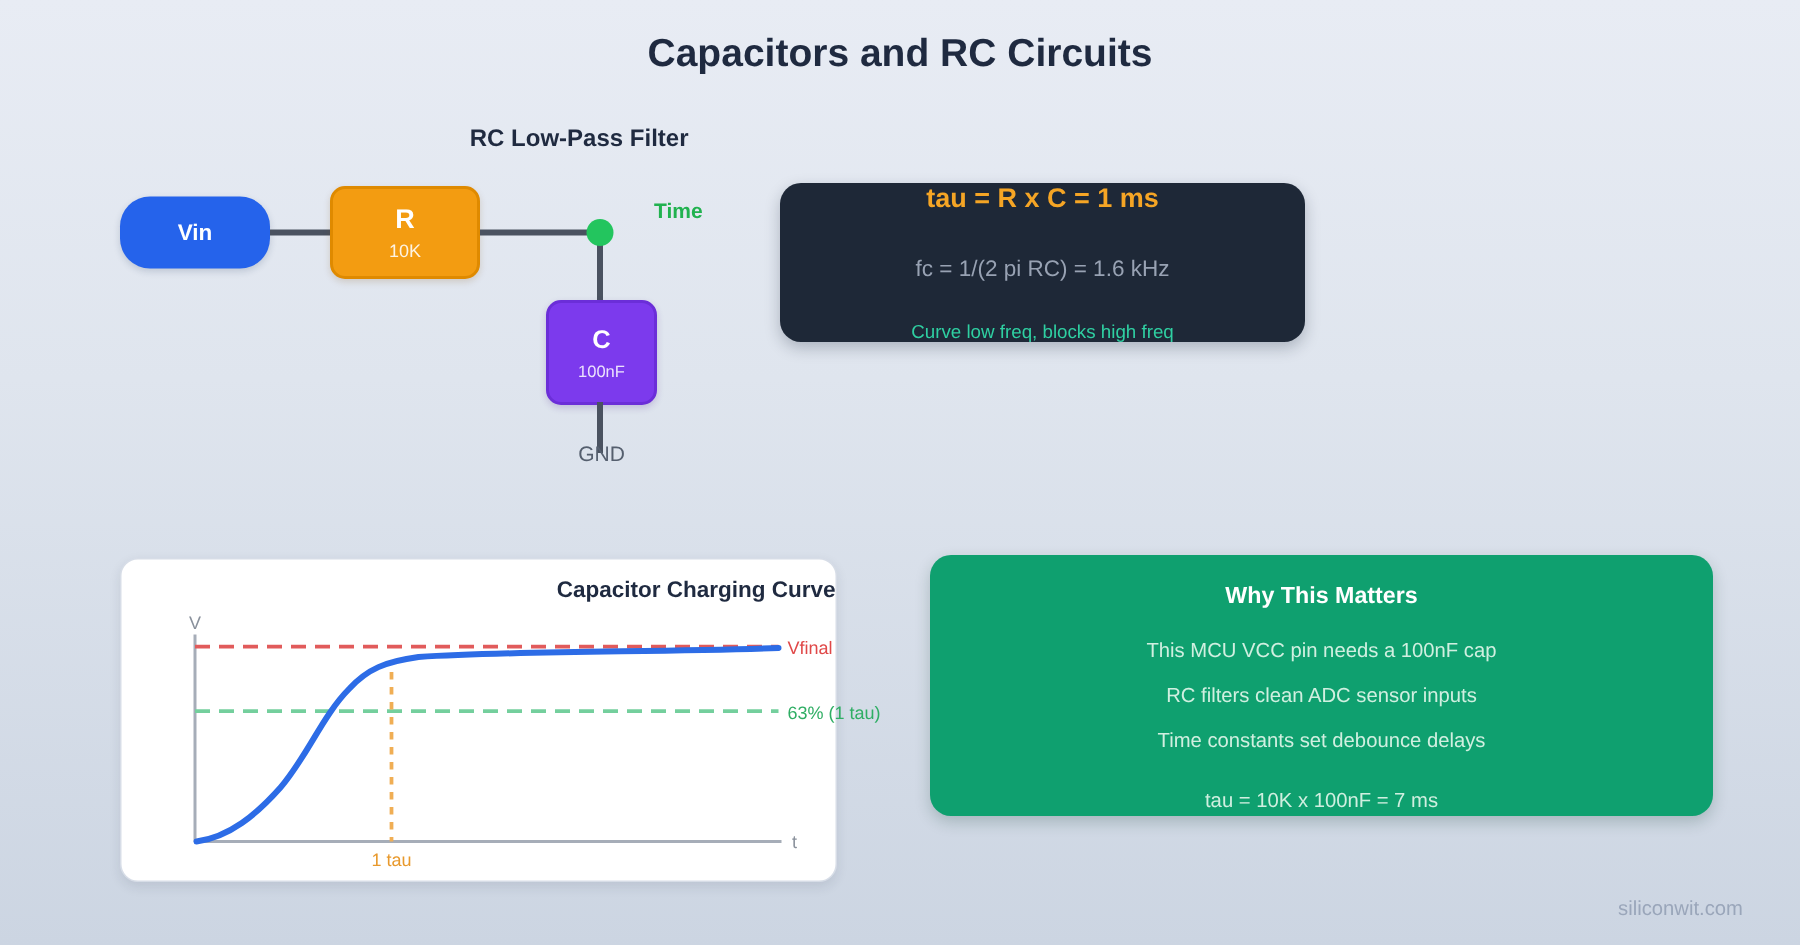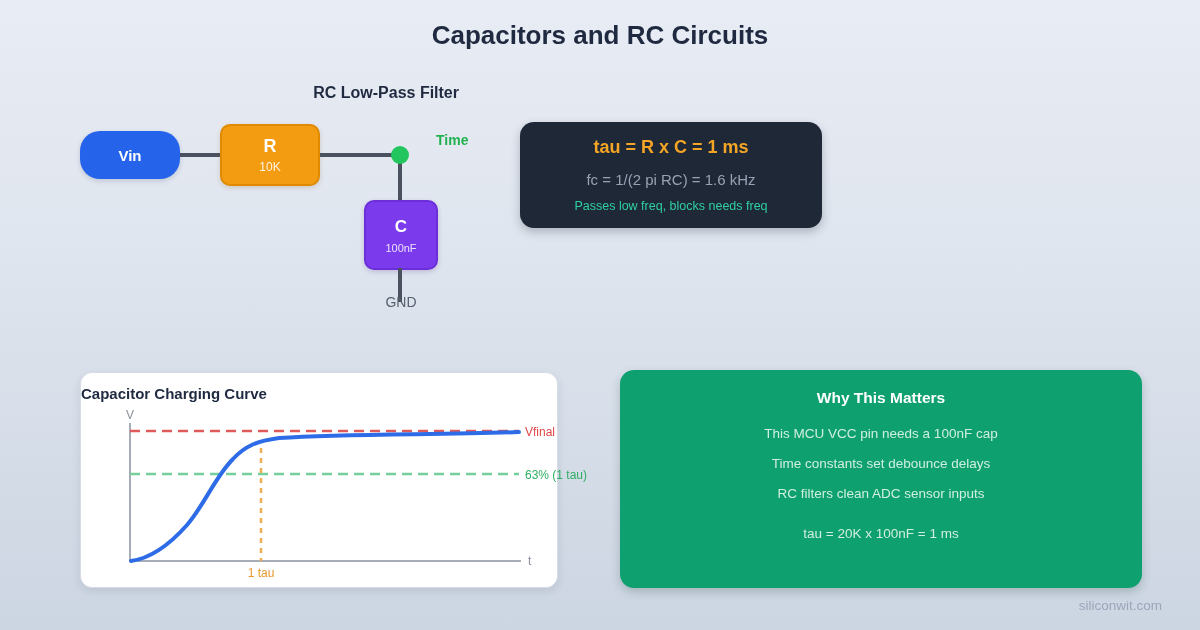--- a/index.html
+++ b/index.html
@@ -56,42 +56,42 @@
   }
   .vout-label {
     position: absolute; left: 436px; top: 132px;
     font-size: 14px; font-weight: bold; color: #21b24f;
   }
   .gnd-label {
     position: absolute; left: 364px; top: 294px; width: 74px;
     text-align: center; font-size: 14px; color: #555f6e;
   }
   .formula-panel {
-    position: absolute; left: 520px; top: 122px; width: 302px; height: 106px;
+    position: absolute; left: 520px; top: 122px; width: 350px; height: 106px;
     background: #1e2837; border-radius: 14px;
     box-shadow: 0 4px 10px rgba(20,30,50,.25);
-    display: flex; flex-direction: column; align-items: center; justify-content: center;
+    display: flex; flex-direction: column; align-items: center; justify-content: space-between;
     text-align: center;
   }
   .formula-tau { font-size: 18px; font-weight: bold; color: #f5a525; margin-bottom: 13px; }
   .formula-fc { font-size: 15px; color: #98a2b3; margin-bottom: 11px; }
   .formula-note { font-size: 12.5px; color: #2fd0a2; }
   .chart-card {
     position: absolute; left: 80px; top: 372px; width: 478px; height: 216px;
     background: #ffffff; border: 1px solid #d7dde7; border-radius: 12px;
     box-shadow: 0 3px 8px rgba(30,40,60,.10);
   }
   .chart-title {
     position: absolute; top: 12px; left: 0; width: 100%;
-    text-align: left; font-size: 15px; font-weight: bold; color: #1f2a40;
+    text-align: right; font-size: 15px; font-weight: bold; color: #1f2a40;
   }
   .chart-svg { position: absolute; left: 0; top: 0; overflow: visible; }
   .chart-svg text { font-family: "Liberation Sans", sans-serif; font-size: 12px; }
   .why-card {
-    position: absolute; left: 620px; top: 370px; width: 522px; height: 218px;
+    position: absolute; left: 620px; top: 370px; width: 522px; height: 174px;
     background: #0fa06f; border-radius: 14px;
     box-shadow: 0 4px 10px rgba(15,60,45,.22);
     text-align: center; padding-top: 18px;
   }
   .why-title { font-size: 15.5px; font-weight: bold; color: #ffffff; margin-bottom: 16px; line-height: 20px; }
   .why-point { font-size: 13.5px; color: #d0efe0; line-height: 20px; margin-bottom: 10px; }
   .why-formula { font-size: 13.5px; color: #d0efe0; line-height: 20px; margin-top: 20px; }
   .watermark {
     position: absolute; right: 38px; top: 598px;
     font-size: 13.5px; color: #9aa6ba;
@@ -126,21 +126,21 @@
     <span class="comp-label">C</span>
     <span class="comp-value">100nF</span>
   </div>
 
   <div class="wire wire-v2"></div>
   <div class="gnd-label">GND</div>
 
   <div class="formula-panel">
     <div class="formula-tau">tau = R x C = 1 ms</div>
     <div class="formula-fc">fc = 1/(2 pi RC) = 1.6 kHz</div>
-    <div class="formula-note">Passes low freq, blocks needs freq</div>
+    <div class="formula-note">Curve low freq, blocks high freq</div>
   </div>
 
   <div class="chart-card">
     <div class="chart-title">Capacitor Charging Curve</div>
     <svg class="chart-svg" width="478" height="216" viewBox="0 0 478 216">
 
       <line x1="49" y1="50" x2="49" y2="188" stroke="#a6adb8" stroke-width="2"></line>
       <line x1="49" y1="188" x2="440" y2="188" stroke="#a6adb8" stroke-width="2"></line>
 
       <line x1="49" y1="58" x2="438" y2="58" stroke="#e15b5b" stroke-width="2.5" stroke-dasharray="10,6"></line>
@@ -157,20 +157,20 @@
       <text x="447" y="192" fill="#8a919c">t</text>
       <text x="444" y="63" fill="#e04848">Vfinal</text>
       <text x="444" y="106" fill="#2fae64">63% (1 tau)</text>
       <text x="180" y="204" text-anchor="middle" fill="#e8992c">1 tau</text>
     </svg>
   </div>
 
   <div class="why-card">
     <div class="why-title">Why This Matters</div>
     <div class="why-point">This MCU VCC pin needs a 100nF cap</div>
+    <div class="why-point">RC filters clean ADC sensor inputs</div>
     <div class="why-point">Time constants set debounce delays</div>
-    <div class="why-point">RC filters clean ADC sensor inputs</div>
-    <div class="why-formula">tau = 20K x 100nF = 1 ms</div>
+    <div class="why-formula">tau = 10K x 100nF = 7 ms</div>
   </div>
 
   <div class="watermark">siliconwit.com</div>
 
 </div>
 
 </body></html>

